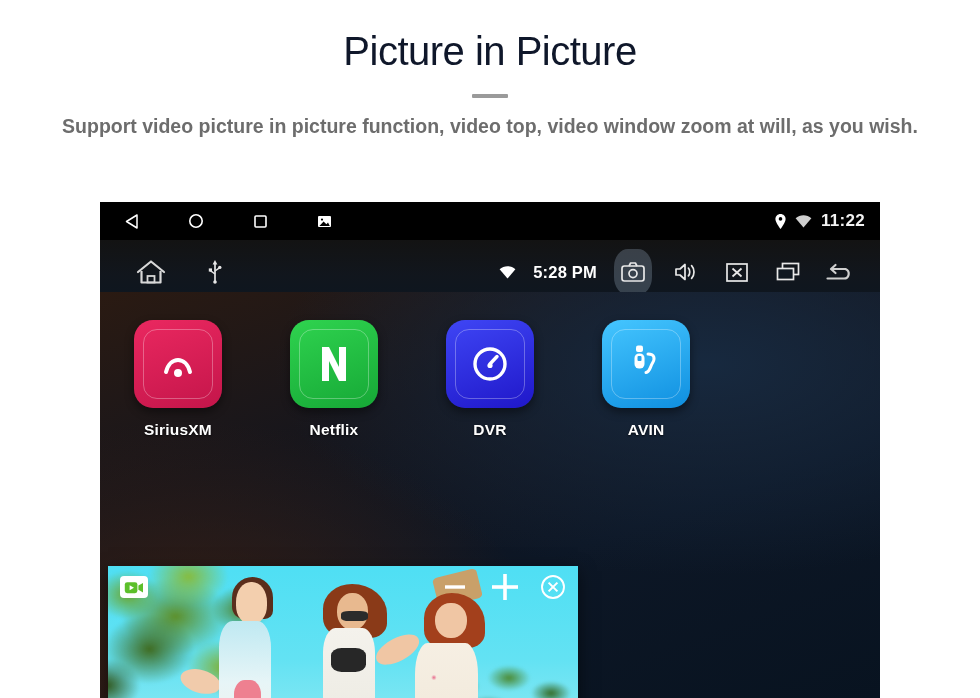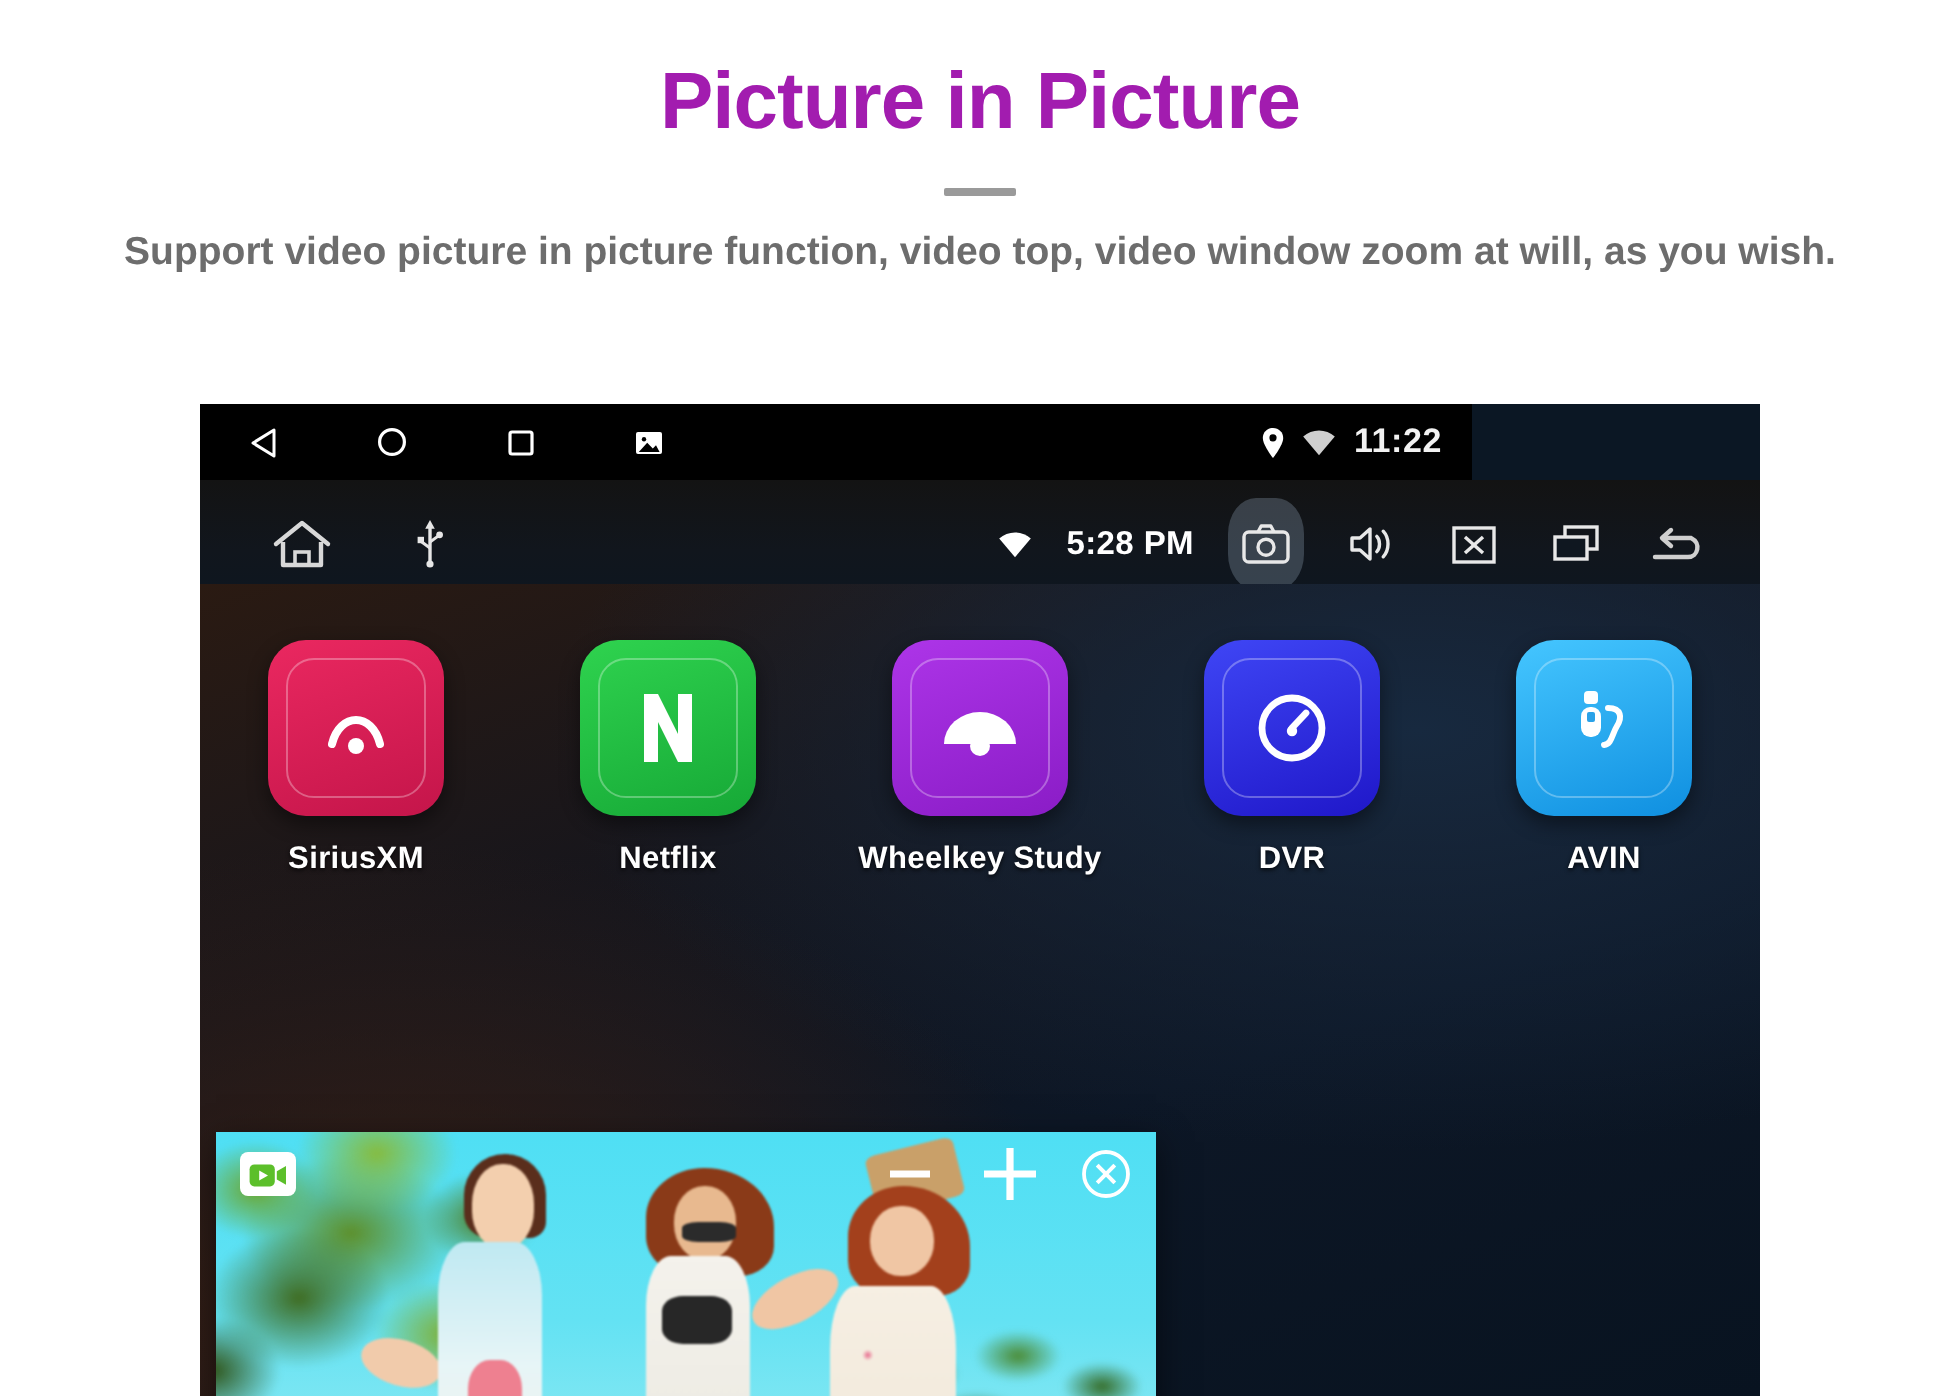--- a/index.html
+++ b/index.html
@@ -6,21 +6,21 @@
   html, body {
     width: 980px; height: 698px;
     background: #ffffff;
     font-family: "Liberation Sans", sans-serif;
     overflow: hidden;
   }
 
   
   .promo-header { width: 980px; padding-top: 28px; text-align: center; }
   .promo-title {
-    font-size: 40px; font-weight: 700; color: #a21caf;
+    font-size: 40px; font-weight: 400; color: #0f172a;
     letter-spacing: -0.5px; line-height: 1.15;
   }
   .promo-rule {
     width: 36px; height: 4px; background: #9a9a9a;
     margin: 20px auto 14px auto; border-radius: 1px;
   }
   .promo-sub {
     font-size: 19.5px; color: #6d6d6d; line-height: 1.5;
     width: 880px; margin: 0 auto; font-weight: 700;
   }
@@ -28,21 +28,21 @@
   
   .device {
     position: absolute; left: 100px; top: 202px;
     width: 780px; height: 496px;
     overflow: hidden;
     background: #0b1724;
   }
 
   
   .statusbar {
-    position: absolute; left: 0; top: 0; width: 636px; height: 38px;
+    position: absolute; left: 0; top: 0; width: 780px; height: 38px;
     background: #000000;
     display: flex; align-items: center;
   }
   .sb-navs { display: flex; align-items: center; }
   .sb-btn {
     width: 64px; height: 38px;
     display: flex; align-items: center; justify-content: center;
   }
   .sb-right {
     margin-left: auto; display: flex; align-items: center;
@@ -342,29 +342,20 @@
         <div class="app-tile" style="background:linear-gradient(160deg,#2fd34f 0%,#16a836 100%)">
           <svg class="app-glyph" width="34" height="38" viewBox="0 0 34 38">
             <polygon points="5,2 12,2 29,36 22,36" fill="#ffffff"></polygon>
             <rect x="5" y="2" width="7" height="34" fill="#ffffff"></rect>
             <rect x="22" y="2" width="7" height="34" fill="#ffffff"></rect>
           </svg>
         </div>
         <div class="app-label">Netflix</div>
       </div>
 
-      <div class="app-cell">
-        <div class="app-tile" style="background:linear-gradient(160deg,#ad35e8 0%,#8a1cc6 100%)">
-          <svg class="app-glyph" width="40" height="36" viewBox="0 0 40 36">
-            <path d="M2 26 A18 16 0 0 1 38 26 Z" fill="#ffffff"></path>
-            <circle cx="20" cy="27" r="5" fill="#ffffff"></circle>
-          </svg>
-        </div>
-        <div class="app-label">Wheelkey Study</div>
-      </div>
 
       <div class="app-cell">
         <div class="app-tile" style="background:linear-gradient(160deg,#3f46f5 0%,#1f17c9 100%)">
           <svg class="app-glyph" width="40" height="40" viewBox="0 0 40 40">
             <circle cx="20" cy="20" r="15" fill="none" stroke="#ffffff" stroke-width="3.4"></circle>
             <path d="M20 20 L27 12.5" stroke="#ffffff" stroke-width="3.4" stroke-linecap="round"></path>
             <circle cx="20" cy="21.5" r="2.6" fill="#ffffff"></circle>
           </svg>
         </div>
         <div class="app-label">DVR</div>

